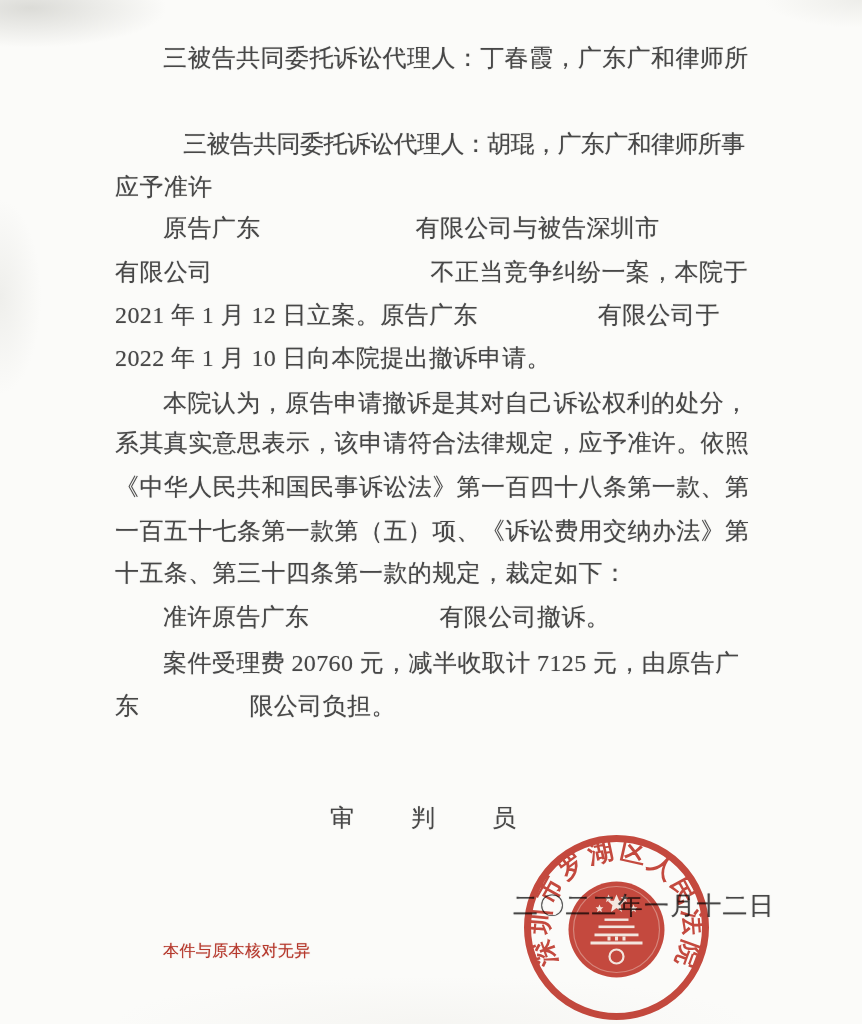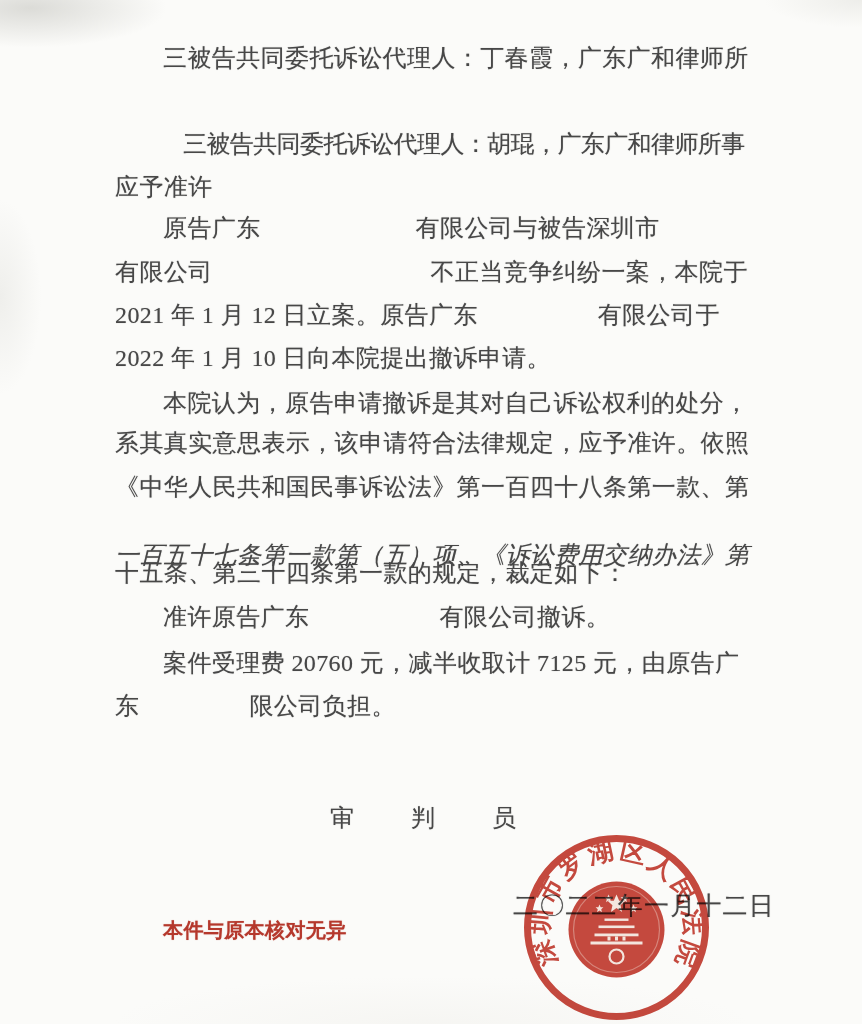--- a/index.html
+++ b/index.html
@@ -26,36 +26,35 @@
     white-space:pre;
     text-shadow:0 0 1px rgba(70,70,70,.45);
   }
   .ind{left:163px;}
   .tight{letter-spacing:-0.6px;}
   .gap{display:inline-block;height:1px;}
   .g155{width:155px;} .g218{width:218px;} .g120{width:120px;}
   .g130{width:130px;} .g110{width:110px;}
   .t43{top:43px;}  .t86{top:86px;}   .t129{top:129px;margin-left:20px;} .t172{top:172px;}
   .t215{top:213px;}.t258{top:257px;} .t300{top:300px;} .t343{top:343px;}
-  .t388{top:388px;}.t431{top:428px;} .t474{top:472px;} .t517{top:540px;font-style:italic;}
+  .t388{top:388px;}.t431{top:428px;} .t474{top:472px;} .t517{top:516px;}
   .t560{top:558px;}.t604{top:602px;} .t648{top:648px;} .t692{top:691px;}
   .judge{top:803px;left:330px;letter-spacing:3px;}
   .date{
     top:891px;left:497px;
     font-size:25px;letter-spacing:1.2px;
     z-index:5;mix-blend-mode:multiply;
     text-shadow:0 0 1px rgba(60,60,60,.5);
     margin-left:16px;
   }
   .note{
-    top:915px;left:163px;
-    font-size:20px;
+    top:936px;left:163px;
+    font-size:16px;
     color:#b5382c;
     text-shadow:0 0 1px rgba(181,56,44,.55);
-    font-weight:bold;
   }
   .seal{
     position:absolute;
     left:514px;top:825px;
     width:205px;height:205px;
     z-index:3;
     opacity:.92;
     mix-blend-mode:multiply;
   }
 </style>

